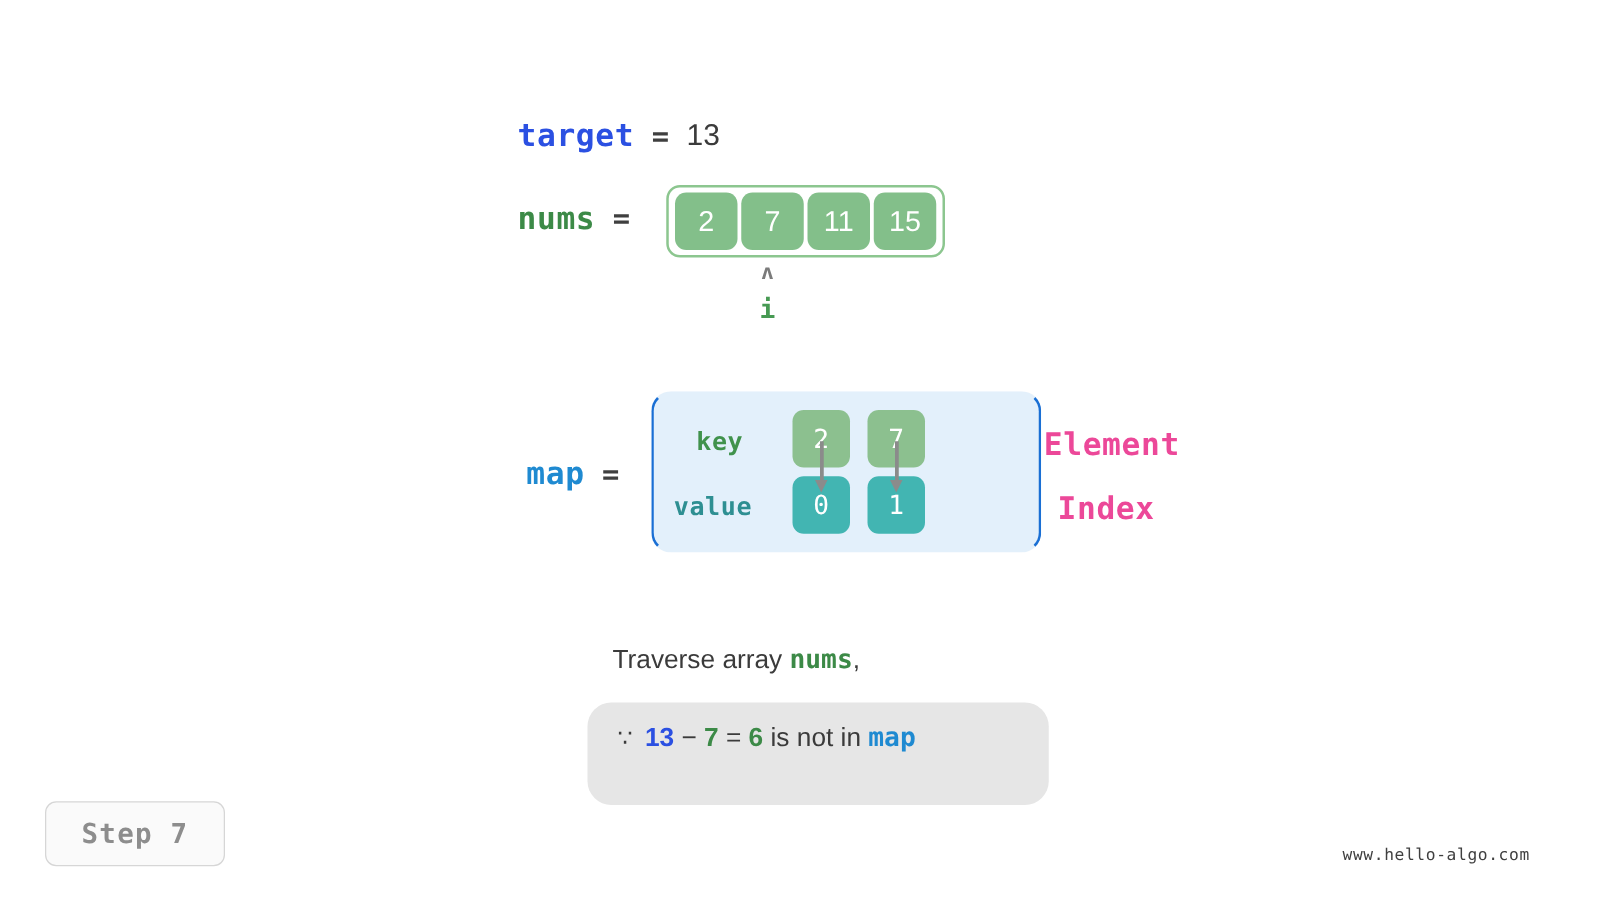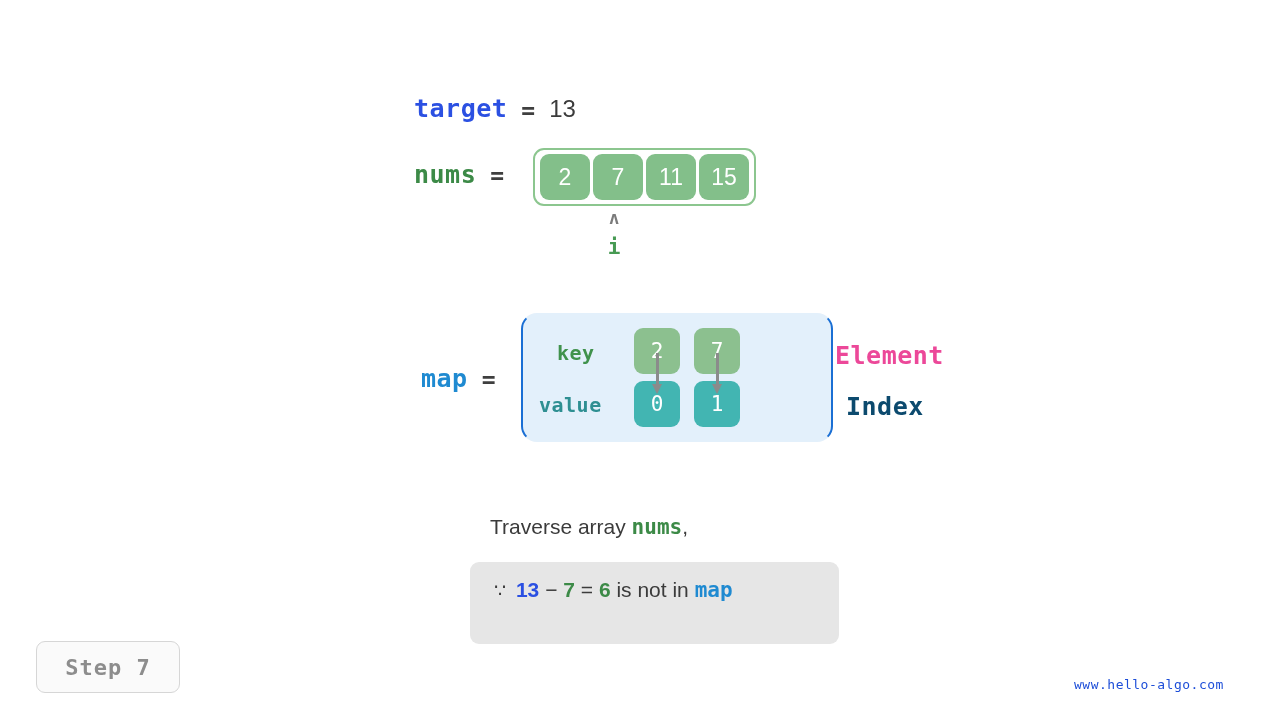--- a/index.html
+++ b/index.html
@@ -189,21 +189,21 @@
     font-size: 25px;
     font-weight: bold;
     color: #ec4899;
     letter-spacing: 0.5px;
   }
   #legend-index {
     left: 846px;
     top: 392px;
     font-size: 25px;
     font-weight: bold;
-    color: #0c4a6e;
+    color: #ec4899;
     letter-spacing: 0.5px;
   }
 
   
   #caption-line {
     left: 490px;
     top: 515px;
     font-size: 21px;
     color: #3b3b3b;
     white-space: nowrap;
@@ -212,21 +212,21 @@
     color: #3c8a47;
     font-weight: bold;
     font-size: 21px;
   }
   #note-box {
     left: 470px;
     top: 562px;
     width: 369px;
     height: 82px;
     background: #e6e6e6;
-    border-radius: 9px;
+    border-radius: 19px;
     box-sizing: border-box;
     padding: 10px 24px 0 24px;
   }
   .note-line {
     font-size: 21px;
     color: #3b3b3b;
     white-space: nowrap;
     line-height: 36px;
   }
   .note-line .sym {
@@ -256,21 +256,21 @@
     font-weight: bold;
     letter-spacing: 1px;
     box-sizing: border-box;
   }
 
   
   #watermark {
     left: 1074px;
     top: 677px;
     font-size: 13px;
-    color: #1d4ed8;
+    color: #404040;
     letter-spacing: 0.5px;
   }
 </style>
 </head>
 <body>
 
 <div class="abs" id="target-row">
   <span class="mono var-name var-blue">target</span>
   <span class="mono eq">=</span>
   <span class="plain-num">13</span>

